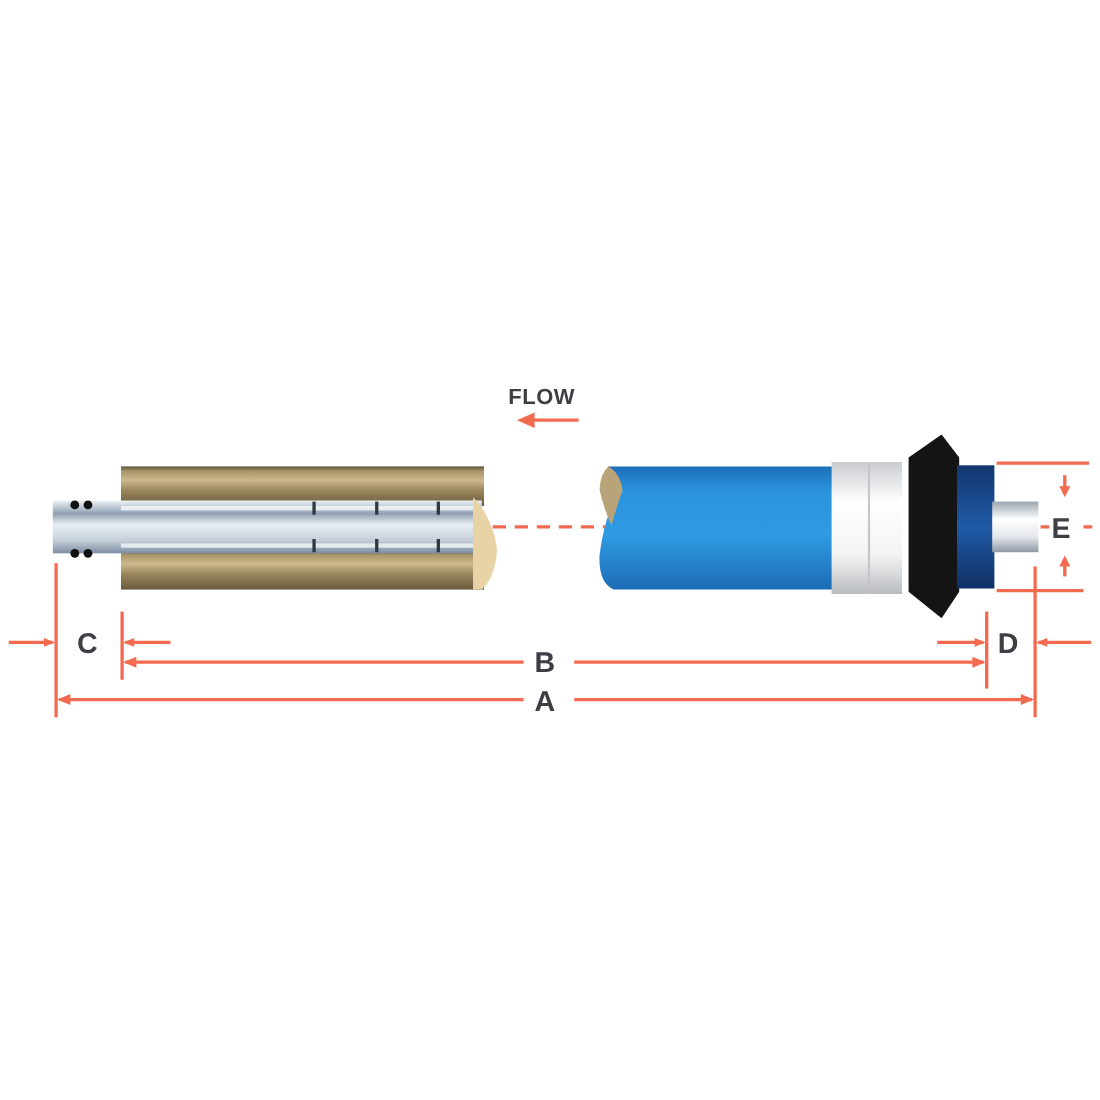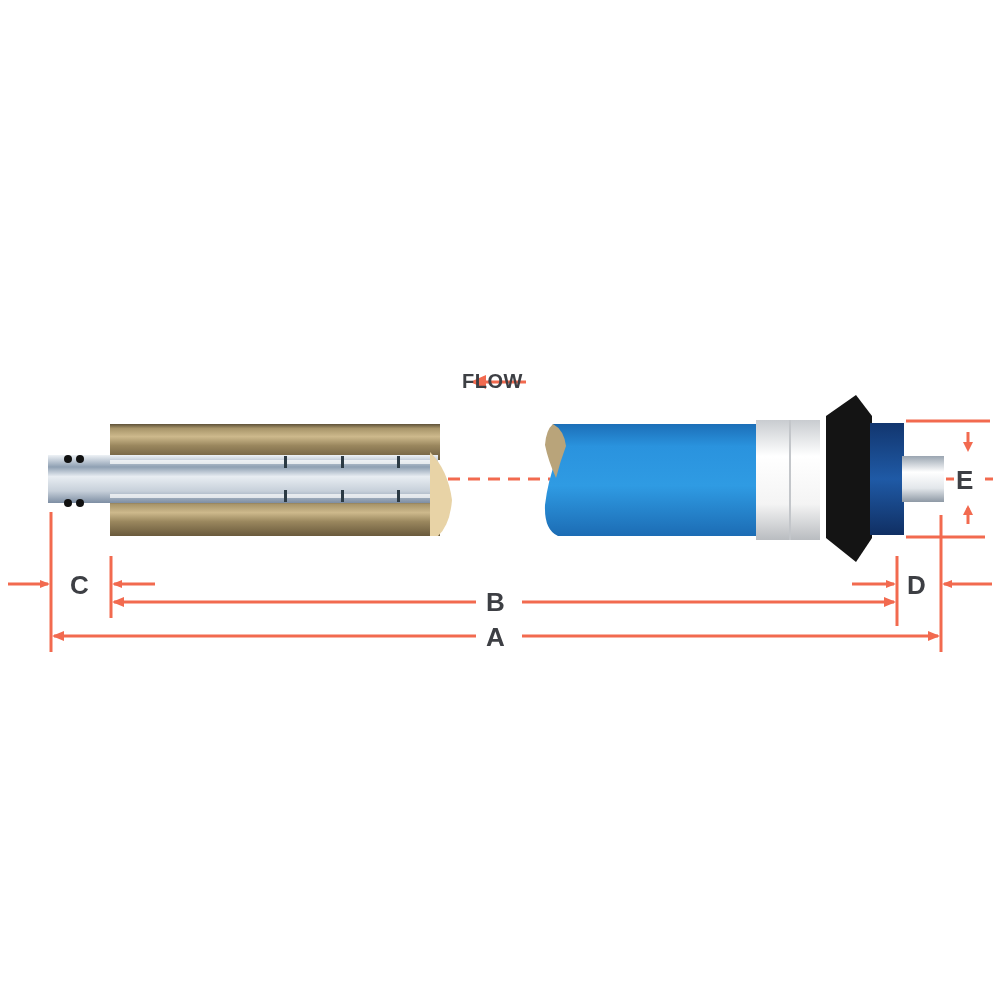--- a/index.html
+++ b/index.html
@@ -2,21 +2,21 @@
 <html><head>
 <meta charset="utf-8">
 <style>
   html, body { margin: 0; padding: 0; background: #ffffff; }
   body { width: 1000px; height: 1000px; position: relative; overflow: hidden;
          font-family: "Liberation Sans", sans-serif; }
   #diagram { position: absolute; left: 0; top: 0; width: 1000px; height: 1000px; }
   .lbl { position: absolute; font-family: "Liberation Sans", sans-serif; font-weight: bold;
          color: #3d3f44; font-size: 26px; line-height: 26px; background: #ffffff; padding: 0 3px; }
   .flow-lbl { position: absolute; font-family: "Liberation Sans", sans-serif; font-weight: bold;
-              color: #3d3f44; font-size: 20px; letter-spacing: 0.5px; margin-top: 20px; }
+              color: #3d3f44; font-size: 20px; letter-spacing: 0.5px; }
 </style>
 </head>
 <body>
 
 <div id="diagram">
 <svg width="1000" height="1000" viewBox="0 0 1000 1000" xmlns="http://www.w3.org/2000/svg">
   <defs>
     <linearGradient id="casing" x1="0" y1="0" x2="0" y2="1">
       <stop offset="0" stop-color="#5e5138"></stop>
       <stop offset="0.12" stop-color="#a8956a"></stop>

